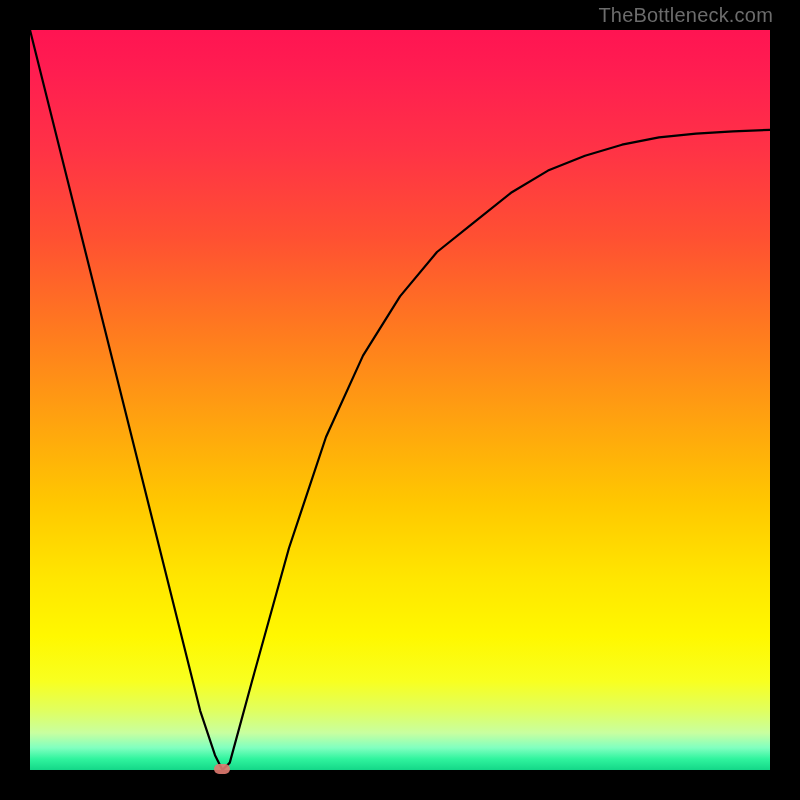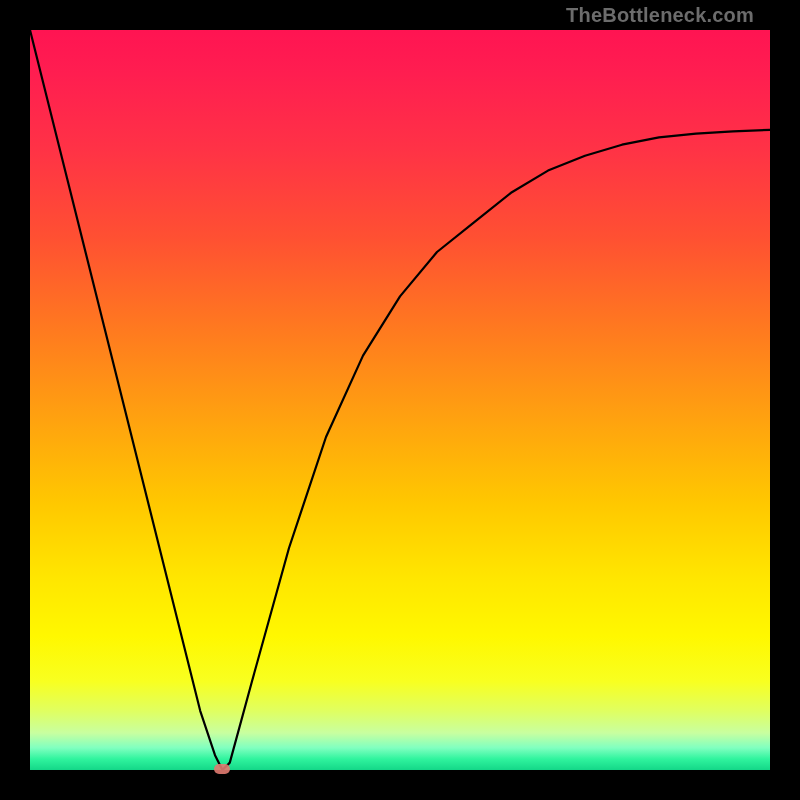--- a/index.html
+++ b/index.html
@@ -36,25 +36,25 @@
       #f8ff20 88%,
       #e0ff60 92%,
       #c8ffa0 95%,
       #80ffc0 97%,
       #30f49e 98.5%,
       #14d788 100%
     );
   }
   .watermark {
     position: absolute;
-    right: 46px;
+    right: 27px;
     top: 4px;
     color: #6c6c6c;
     font-size: 20px;
-    font-weight: 700;
+    font-weight: 400;
     letter-spacing: 0.2px;
   }
   svg.curve {
     position: absolute;
     left: 0;
     top: 0;
     width: 740px;
     height: 740px;
   }
   .marker {

